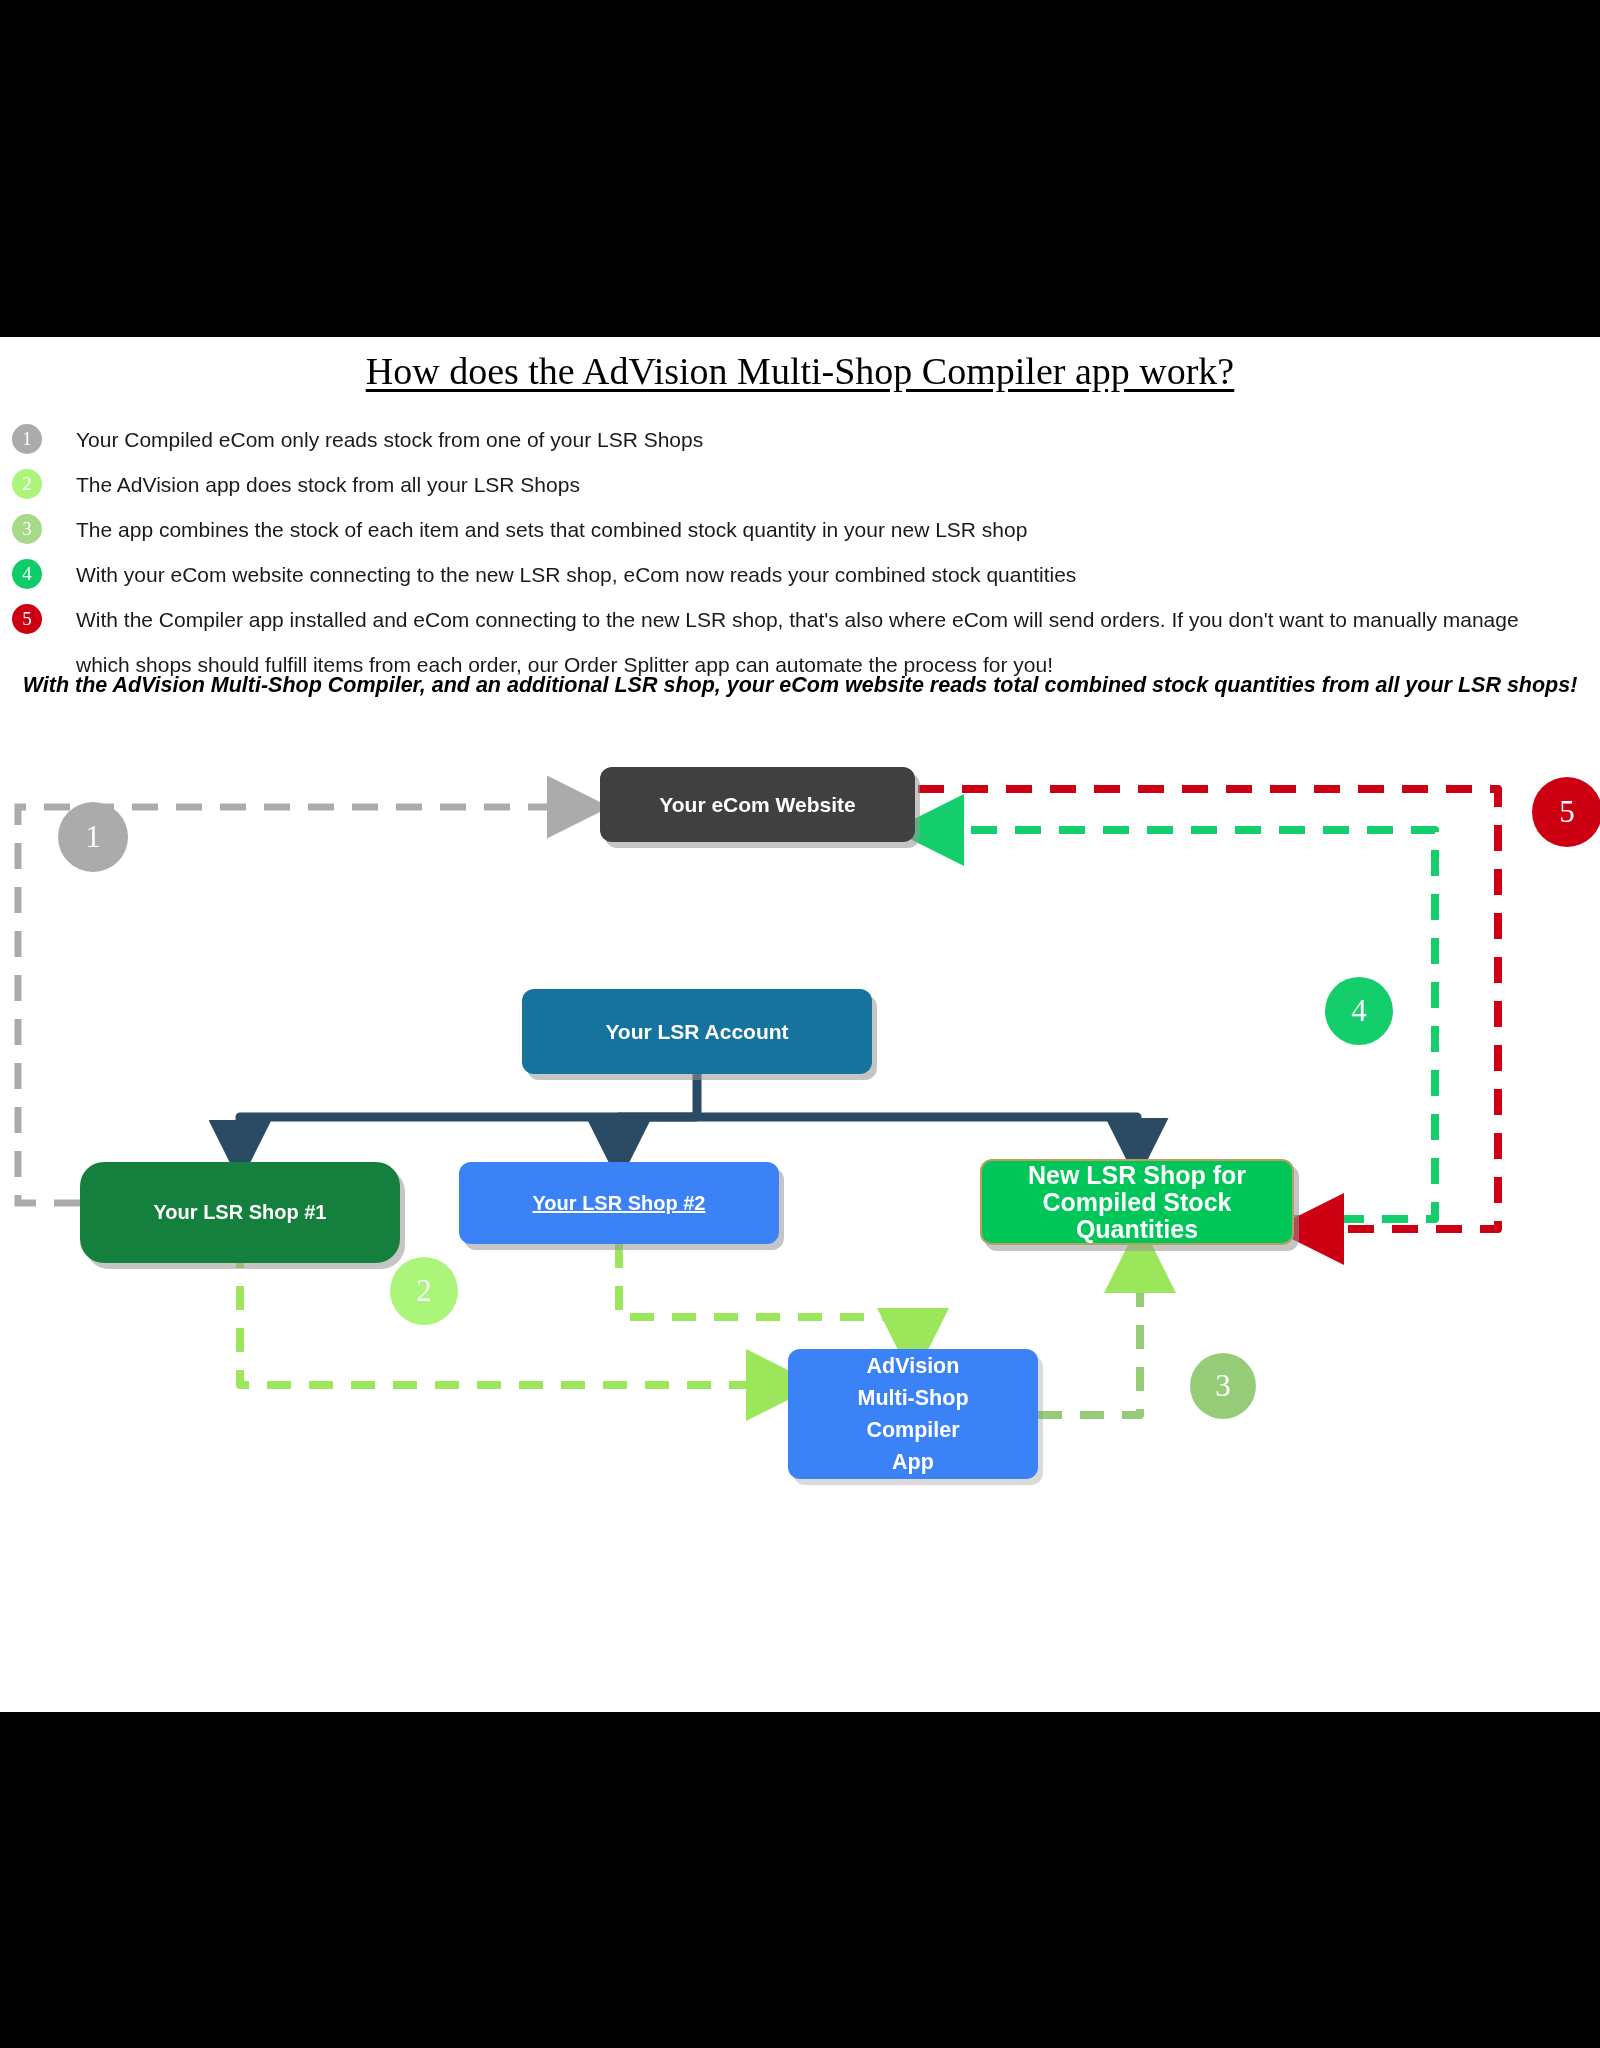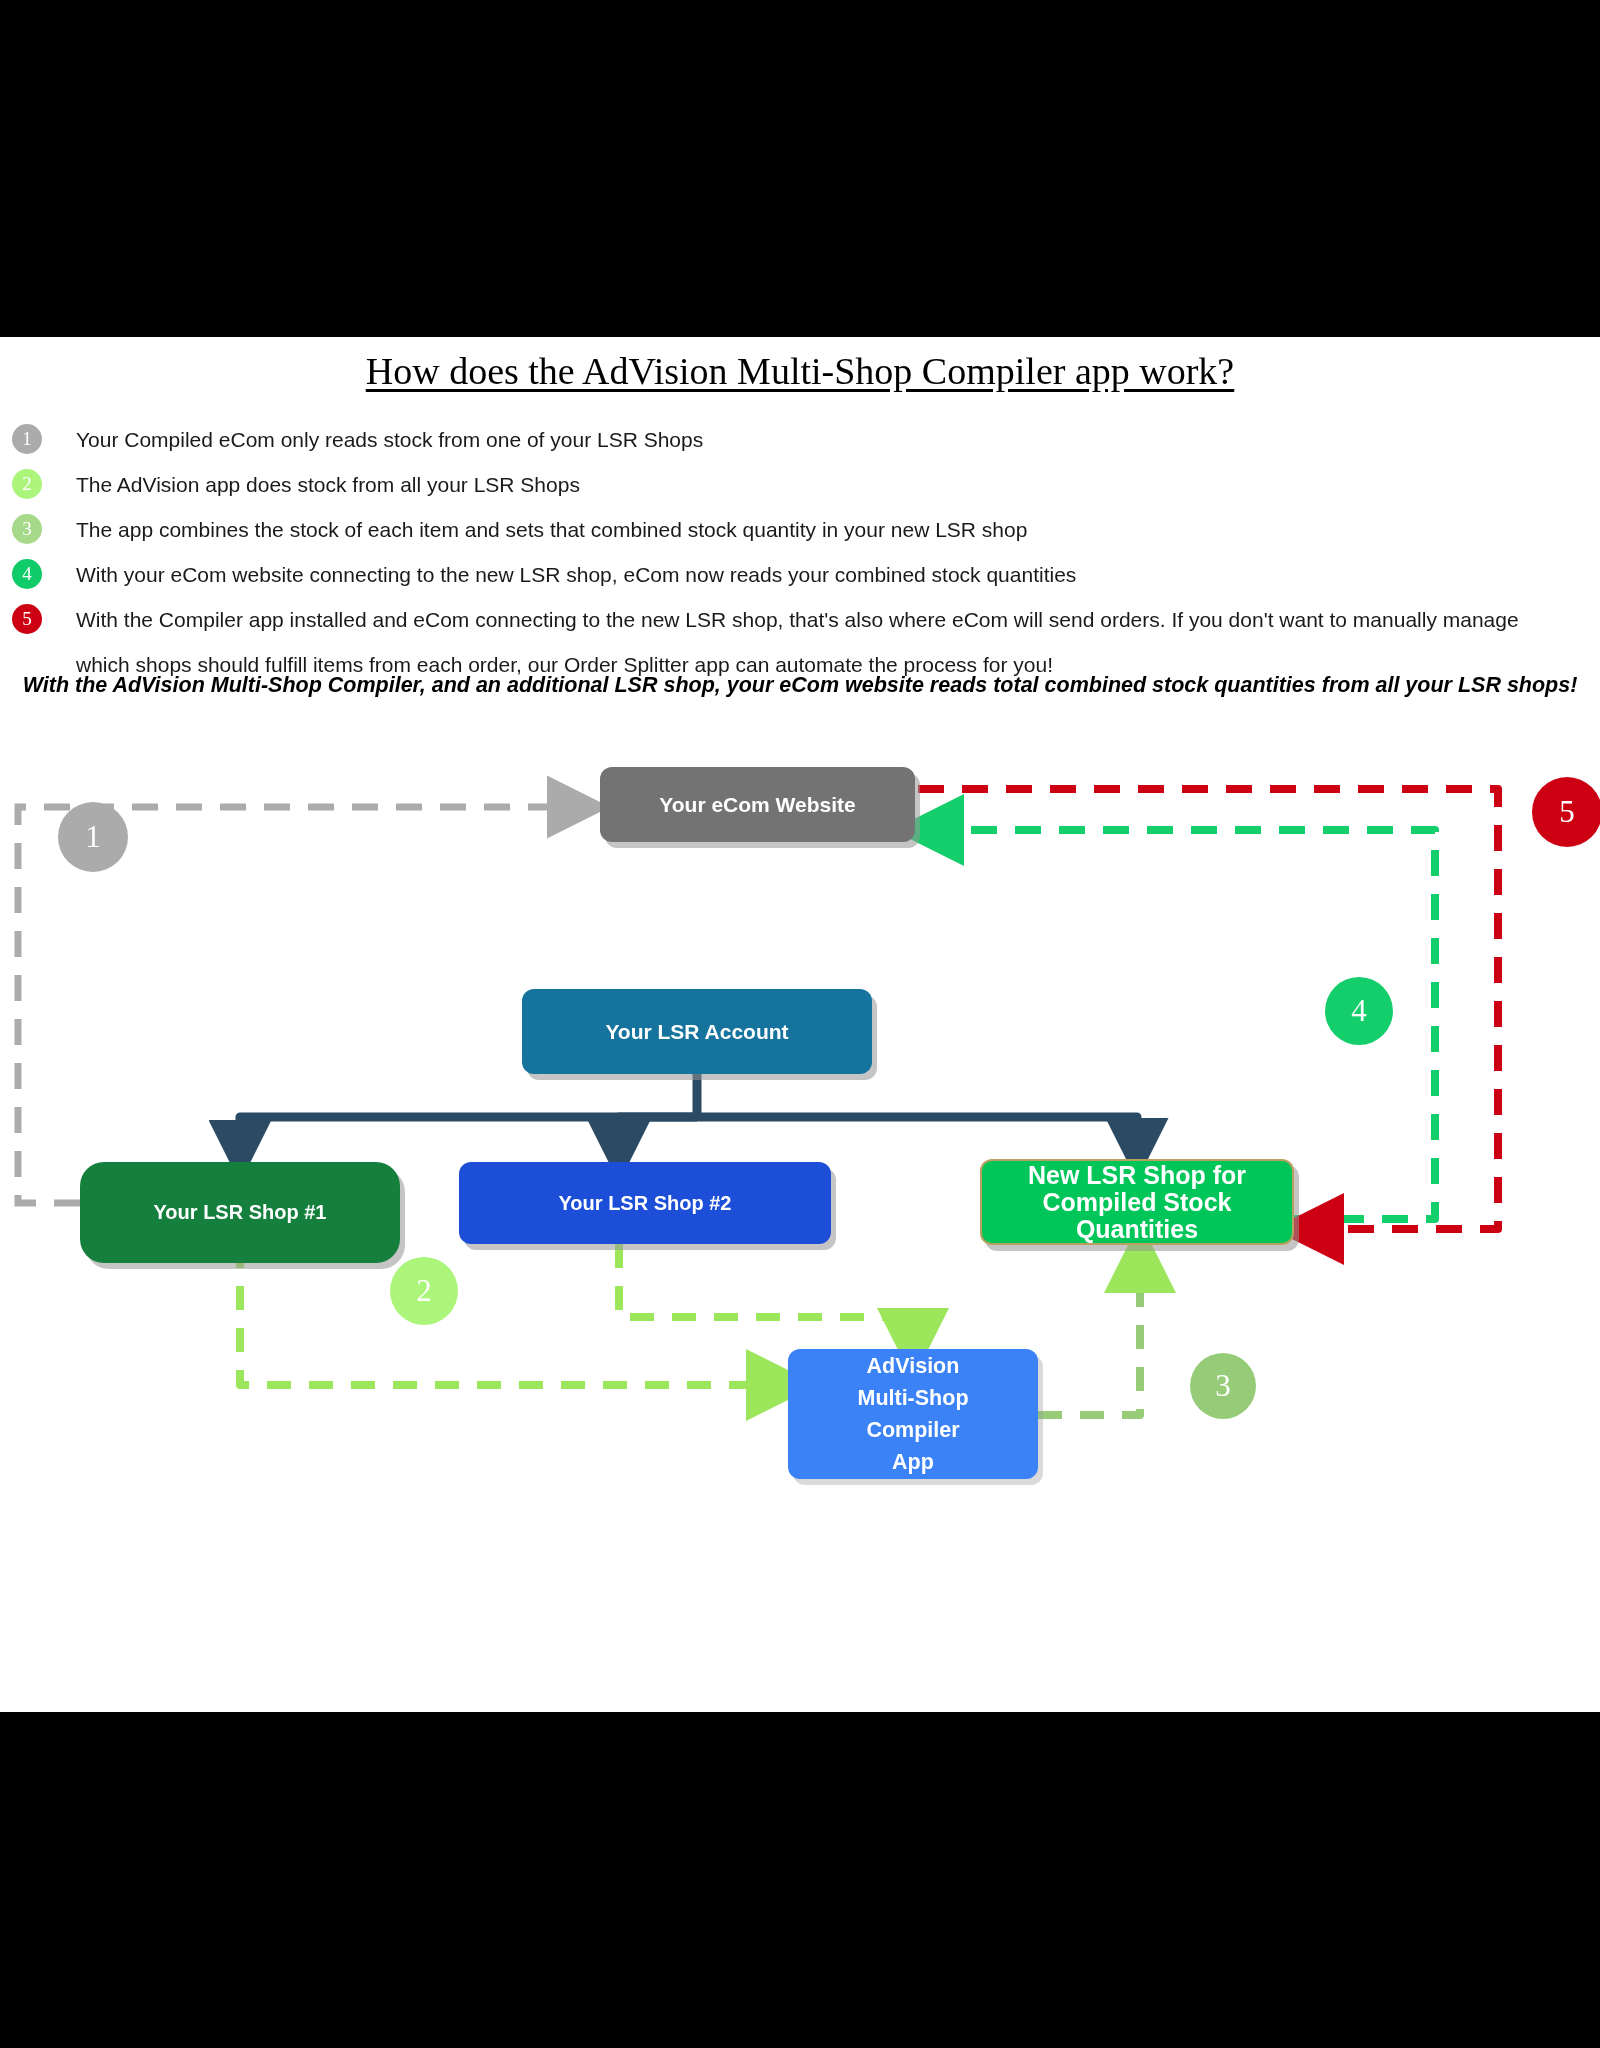--- a/index.html
+++ b/index.html
@@ -44,24 +44,24 @@
   
   #diagram{position:absolute;left:0;top:430px;width:1600px;height:945px;}
   #svgwrap{position:absolute;left:0;top:0;width:1600px;height:945px;}
 
   .node{
     position:absolute;box-sizing:border-box;border-radius:12px;
     display:flex;align-items:center;justify-content:center;text-align:center;
     color:#fff;font-weight:bold;font-family:"Liberation Sans",sans-serif;
     box-shadow:5px 6px 0 rgba(150,150,150,0.55);
   }
-  #n-ecom{left:600px;top:0px;width:315px;height:75px;background:#737373;font-size:21px;}
+  #n-ecom{left:600px;top:0px;width:315px;height:75px;background:#404040;font-size:21px;}
   #n-account{left:522px;top:222px;width:350px;height:85px;background:#15739D;font-size:21px;}
   #n-shop1{left:80px;top:395px;width:320px;height:101px;background:#15803d;font-size:20px;border-radius:24px;}
-  #n-shop2{left:459px;top:395px;width:372px;height:82px;background:#1d4ed8;font-size:20px;}
+  #n-shop2{left:459px;top:395px;width:320px;height:82px;background:#3b82f6;font-size:20px;text-decoration:underline;}
   #n-newshop{left:980px;top:392px;width:314px;height:86px;background:#00C65A;
              border:2px solid #B8A15E;font-size:25px;line-height:27px;}
   #n-app{left:788px;top:582px;width:250px;height:130px;background:#3b82f6;
          font-size:21.5px;line-height:32px;box-shadow:5px 6px 0 rgba(150,150,150,0.35);}
 
   .circ{
     position:absolute;border-radius:50%;color:#fff;
     font-family:"Liberation Serif","DejaVu Serif",serif;
     display:flex;align-items:center;justify-content:center;
   }

